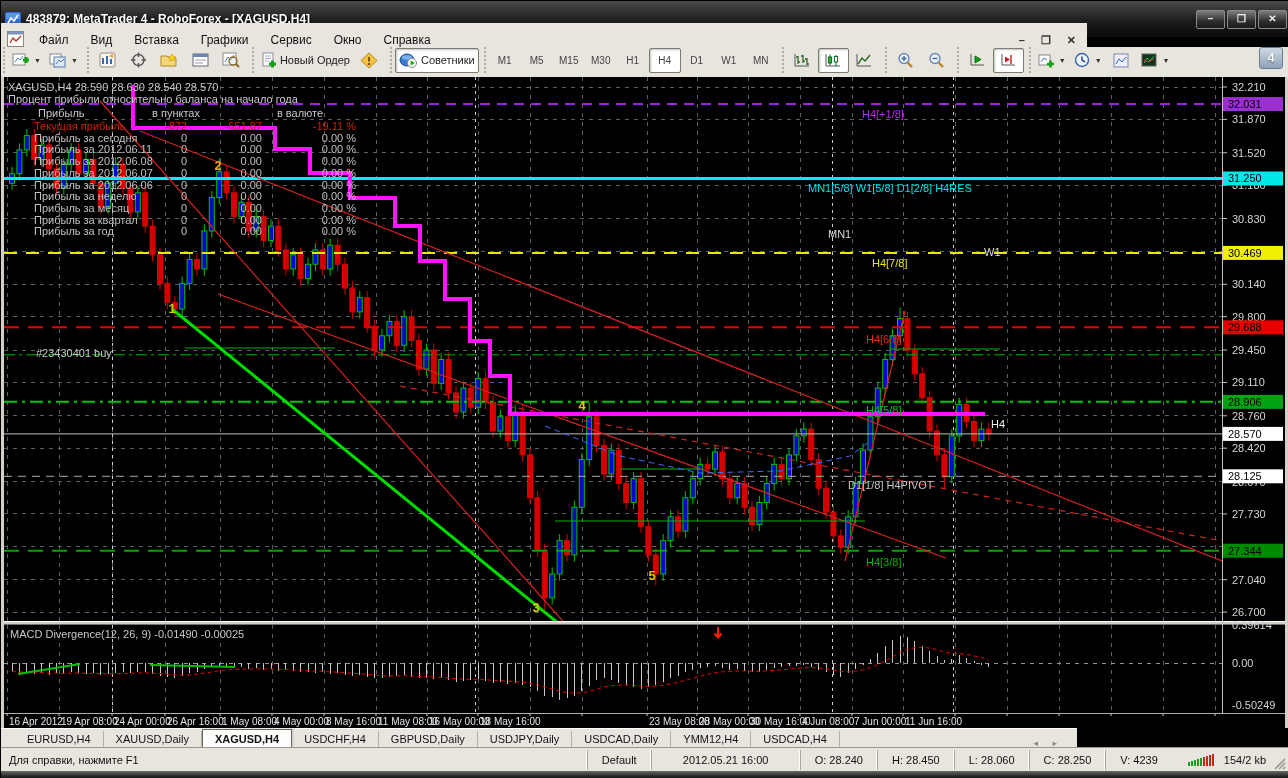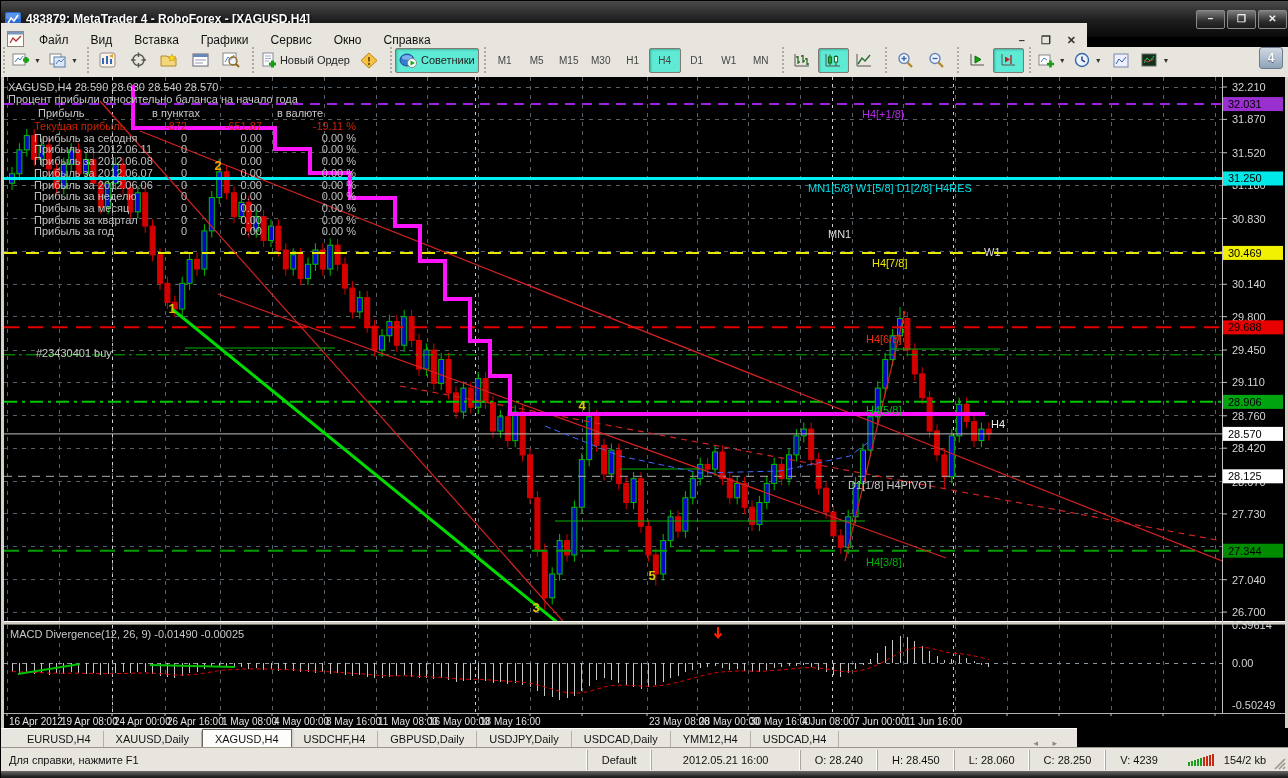--- a/index.html
+++ b/index.html
@@ -19,35 +19,35 @@
   .menuitem{padding:3px 11px;}
   #menubar .childctl{display:flex;margin-left:auto;margin-right:8px;gap:10px;color:#333;font-size:11px;font-weight:bold;}
   #menubar .childctl span{padding:0 3px;}
   .mchicon{width:17px;height:16px;margin:0 4px 0 6px;}
   
   #toolbar{position:absolute;left:0;top:46px;width:1288px;height:30px;background:#e8e5de;
     border-bottom:1px solid #9a968c;display:flex;align-items:flex-start;font-size:11px;color:#222;}
   .tgroup{display:flex;align-items:center;height:26px;padding:0 3px;border-left:2px dotted #b0aca2;margin-left:2px;}
   .tbtn{height:23px;min-width:23px;padding:0 3px;display:flex;align-items:center;justify-content:center;
     border:1px solid transparent;border-radius:2px;gap:3px;white-space:nowrap;}
-  .tbtn.active{background:#5eead4;border:1px solid #7f7b72;box-shadow:inset 1px 1px 2px rgba(0,0,0,.25);}
+  .tbtn.active{background:#ffffff;border:1px solid #7f7b72;box-shadow:inset 1px 1px 2px rgba(0,0,0,.25);}
   .tbtn.tf{font-size:10px;font-weight:normal;color:#444;min-width:24px;}
   .dd{font-size:7px;color:#333;margin-left:1px;}
   .mailbadge{margin-left:auto;margin-right:6px;width:22px;height:20px;border:1px solid #6b7b8d;border-radius:3px;
     background:linear-gradient(#cfd9e4,#8fa3b8);color:#fff;font-weight:bold;font-size:12px;
     display:flex;align-items:center;justify-content:center;text-shadow:0 1px 1px #44566b;}
   
   #chartwrap{position:absolute;left:0;top:76px;width:1288px;height:651px;background:#d4d0c8;}
   #chart-svg{position:absolute;left:3px;top:0;}
   
   #tabsbar{position:absolute;left:0;top:727px;width:1076px;height:19px;background:#e8e5de;
     border-top:1px solid #fff;display:flex;align-items:flex-end;font-size:11px;color:#111;}
   .tab{padding:2px 12px 3px 12px;border-right:1px solid #b5b1a7;white-space:nowrap;}
   .tab:first-child{margin-left:14px;}
-  .tab.active{background:#fdfdfb;border:1px solid #6c685f;border-bottom:none;font-weight:normal;
+  .tab.active{background:#fdfdfb;border:1px solid #6c685f;border-bottom:none;font-weight:bold;
     box-shadow:1px -1px 2px rgba(0,0,0,.15);padding-top:3px;}
   #tabsbar .tabarrows{margin-left:auto;margin-right:14px;color:#8d897f;font-size:9px;letter-spacing:6px;}
   
   #statusbar{position:absolute;left:0;top:746px;width:1288px;height:24px;background:#e8e5de;border-top:1px solid #9a968c;
     display:flex;align-items:center;font-size:11px;color:#111;}
   #statusbar .help{padding-left:8px;flex:1;}
   .seg{border-left:1px solid #aaa69c;box-shadow:-1px 0 0 #fff;padding:4px 14px;white-space:nowrap;text-align:center;}
   .seg.time{min-width:120px;}
   #conn{display:flex;align-items:flex-end;gap:1px;height:12px;padding:0 10px 0 16px;}
   #conn i{display:block;width:2px;}

